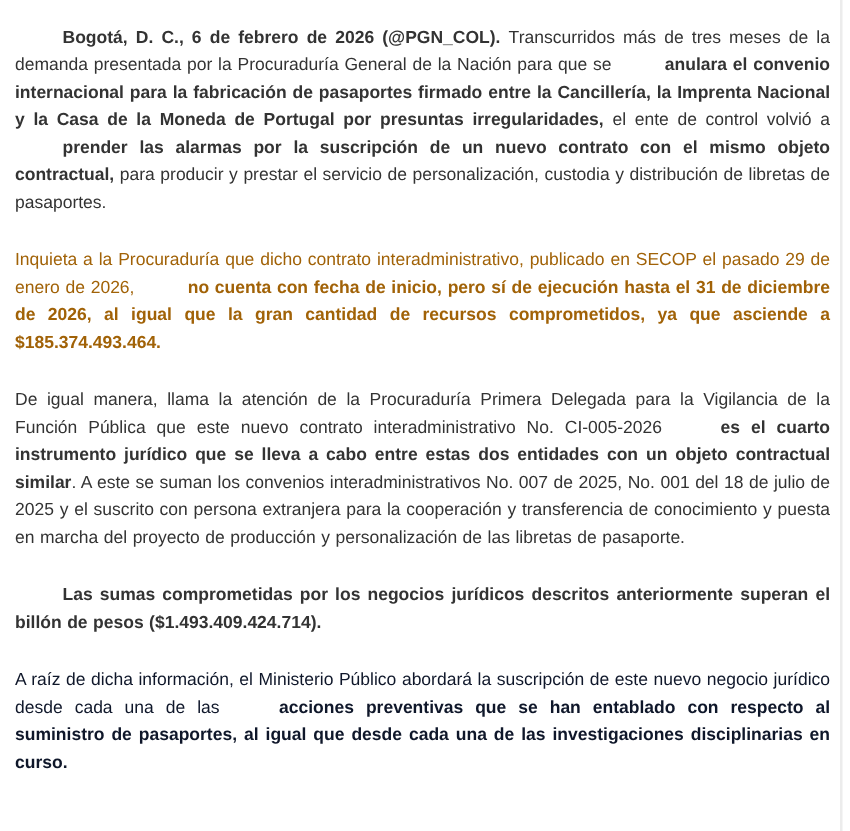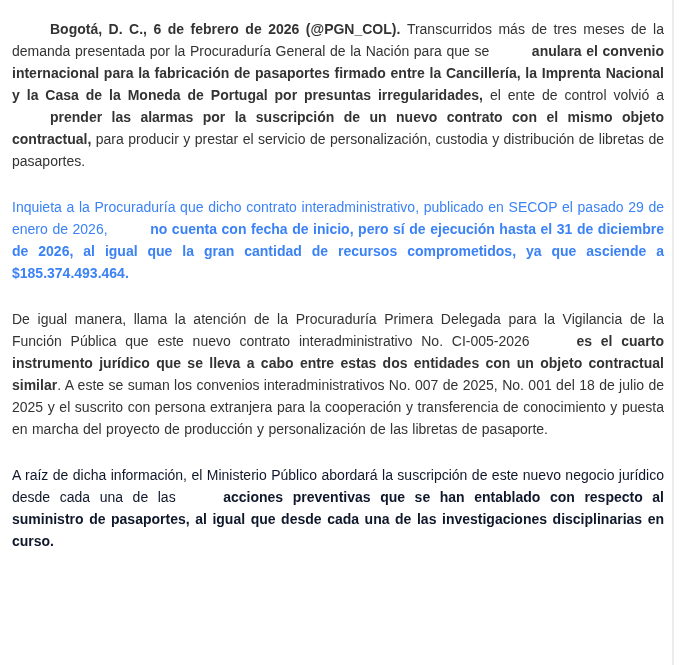--- a/index.html
+++ b/index.html
@@ -41,17 +41,18 @@
     right: 6px;
     width: 2px;
     background: #ececec;
   }
 </style>
 </head>
 <body style="background: rgb(255, 255, 255);">
 
 <div class="article">
     <p style="color: rgb(51, 51, 51);"><strong>Bogotá, D. C.,  6 de febrero de 2026 (@PGN_COL). </strong><span>Transcurridos más de tres meses de la demanda presentada por la Procuraduría General de la Nación para que se </span><strong>anulara el convenio internacional para la fabricación de pasaportes firmado entre la Cancillería, la Imprenta Nacional y la Casa de la Moneda de Portugal por presuntas irregularidades,</strong><span> el ente de control volvió a </span><strong>prender las alarmas por la suscripción de un nuevo contrato con el mismo objeto contractual,</strong><span> para producir y prestar el servicio de personalización, custodia y distribución de libretas de pasaportes.</span></p>
-    <p style="color: #3b82f6;"><span>Inquieta a la Procuraduría que dicho contrato interadministrativo, publicado en SECOP el pasado 29 de enero de 2026, </span><strong>no cuenta con fecha de inicio, pero sí de ejecución hasta el 31 de diciembre de 2026, al igual que la gran cantidad de recursos comprometidos, ya que asciende a $185.374.493.464.</strong></p>
+    <p style="color: #a16207;"><span>Inquieta a la Procuraduría que dicho contrato interadministrativo, publicado en SECOP el pasado 29 de enero de 2026, </span><strong>no cuenta con fecha de inicio, pero sí de ejecución hasta el 31 de diciembre de 2026, al igual que la gran cantidad de recursos comprometidos, ya que asciende a $185.374.493.464.</strong></p>
     <p style="color: rgb(51, 51, 51);"><span>De igual manera, llama la atención de la Procuraduría Primera Delegada para la Vigilancia de la Función Pública que este nuevo contrato interadministrativo No. CI-005-2026 </span><strong>es el cuarto instrumento jurídico que se lleva a cabo entre estas dos entidades con un objeto contractual similar</strong><span>. A este se suman los convenios interadministrativos No. 007 de 2025, No. 001 del 18 de julio de 2025 y el suscrito con persona extranjera para la cooperación y transferencia de conocimiento y puesta en marcha del proyecto de producción y personalización de las libretas de pasaporte.</span></p>
+    <p style="color: rgb(51, 51, 51);"><strong>Las sumas comprometidas por los negocios jurídicos descritos anteriormente superan el billón de pesos ($1.493.409.424.714).</strong></p>
     <p style="color: #0f172a;"><span>A raíz de dicha información, el Ministerio Público abordará la suscripción de este nuevo negocio jurídico desde cada una de las </span><strong>acciones preventivas que se han entablado con respecto al suministro de pasaportes, al igual que desde cada una de las investigaciones disciplinarias en curso.</strong></p>
   </div>
 <div class="right-divider" style="background: rgb(236, 236, 236);"></div>
 
 </body></html>

